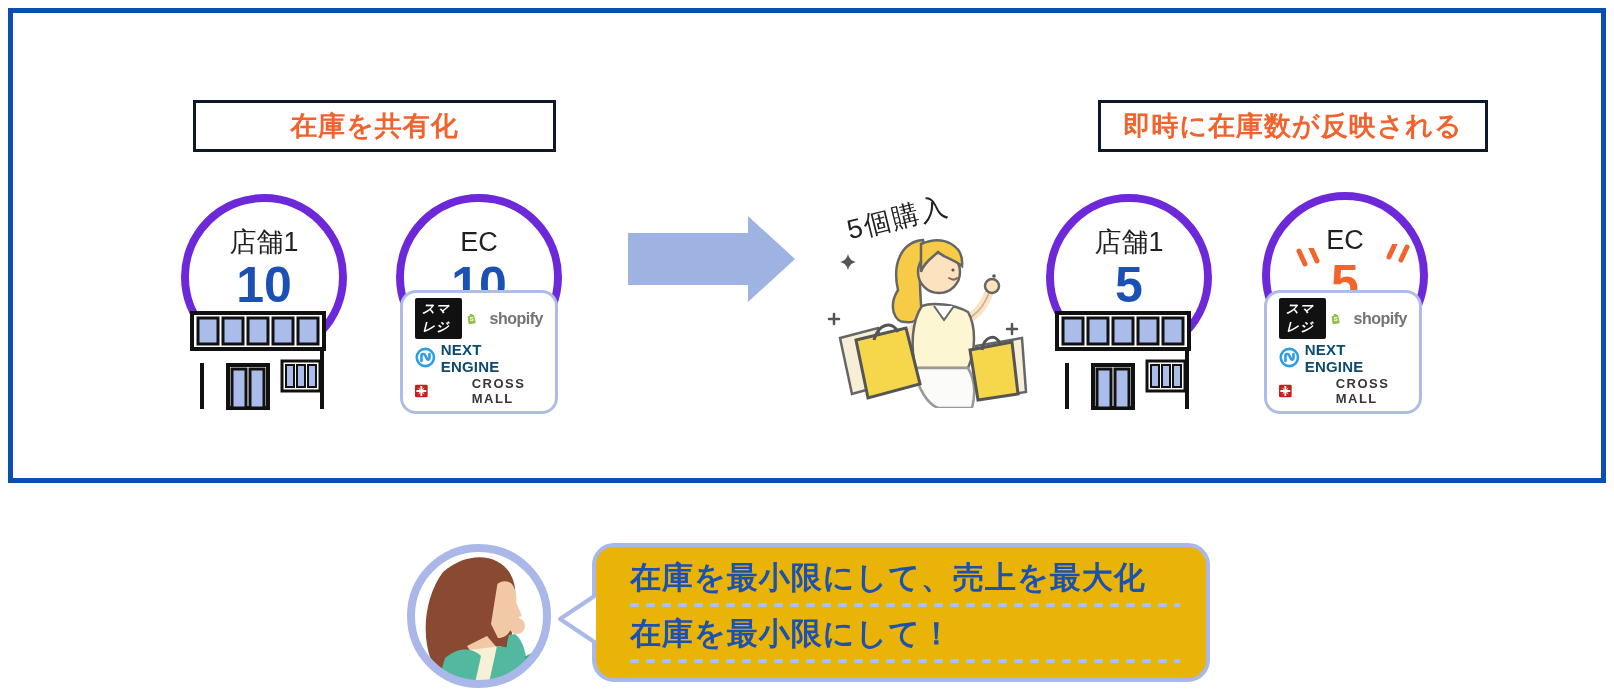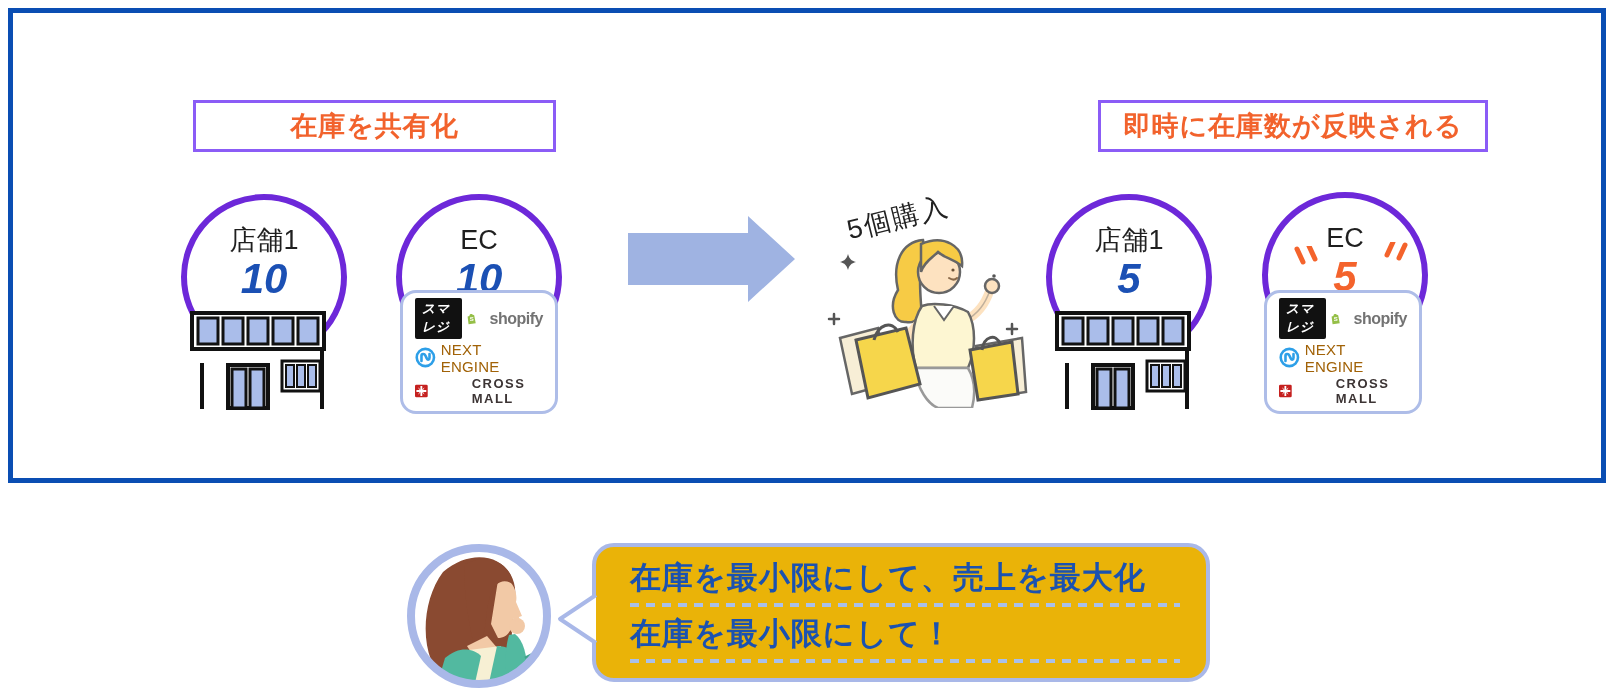--- a/index.html
+++ b/index.html
@@ -4,31 +4,31 @@
 <style>
   * { margin:0; padding:0; box-sizing:border-box; }
   body { background:#fff; font-family:"Liberation Sans","DejaVu Sans",sans-serif; }
   .stage { position:relative; width:1614px; height:694px; background:#fff; overflow:hidden; }
 
   
   .panel { position:absolute; left:8px; top:8px; width:1598px; height:475px;
            background:#fff; border:5px solid #0a4eb3; }
 
   
-  .tag { position:absolute; border:3px solid #8b5cf6; color:#f2622c;
+  .tag { position:absolute; border:3px solid #0f172a; color:#f2622c;
          font-size:27px; font-weight:700; display:flex; align-items:center; justify-content:center;
          background:#fff; letter-spacing:1px; }
   #tag-share   { left:193px; top:100px; width:363px; height:52px; }
   #tag-reflect { left:1098px; top:100px; width:390px; height:52px; }
 
   
   .circle { position:absolute; width:166px; height:166px; border-radius:50%;
-            border:6px solid #6d28d9; background:#fff; text-align:center; z-index:1; }
+            border:8px solid #6d28d9; background:#fff; text-align:center; z-index:1; }
   .circle .cname { margin-top:26px; font-size:27px; color:#1f1f1f; line-height:1.1; }
-  .circle .qty   { font-size:42px; font-weight:700; color:#1b50b4; line-height:1.1;font-style:italic; }
+  .circle .qty   { font-size:50px; font-weight:700; color:#1b50b4; line-height:1.1; }
   .qty-orange    { color:#f4632c !important; }
   #store-before  { left:181px;  top:194px; }
   #ec-before     { left:396px;  top:194px; }
   #store-after   { left:1046px; top:194px; }
   #ec-after      { left:1262px; top:192px; }
 
   
   .spark { position:absolute; z-index:2; }
   .spark-l { left:24px;  top:48px; }
   .spark-r { left:116px; top:44px; }
@@ -42,21 +42,21 @@
   .logo-card { position:absolute; width:158px; height:124px; background:#fff;
                border:3px solid #aebde8; border-radius:16px; z-index:2;
                display:flex; flex-direction:column; align-items:center;
                justify-content:space-evenly; padding:4px 12px; }
   #logos-before { left:400px;  top:290px; }
   #logos-after  { left:1264px; top:290px; }
   .logo-row { display:flex; align-items:center; gap:5px; }
   .smaregi-badge { background:#111; color:#fff; font-weight:700; font-style:italic;
                    font-size:13px; padding:2px 7px 3px; border-radius:2px; letter-spacing:0.5px; }
   .shopify-word { font-size:16px; font-weight:800; color:#737373; letter-spacing:-0.5px;margin-left:8px; }
-  .ne-word { font-size:15px; font-weight:400; color:#a16207; letter-spacing:0.2px; }
+  .ne-word { font-size:15px; font-weight:700; color:#0c4a6e; letter-spacing:0.2px; }
   .cm-word { font-size:13px; font-weight:700; color:#3c3434; letter-spacing:1.5px;margin-left:39px; }
 
   
   #flow-arrow { position:absolute; left:628px; top:216px; }
 
   
   #purchase-note { position:absolute; left:846px; top:200px; font-size:27px; color:#222;
                    letter-spacing:2px; transform:rotate(-14deg); font-weight:500; z-index:2; }
   #shopper { position:absolute; left:826px; top:228px; z-index:1; }
 

